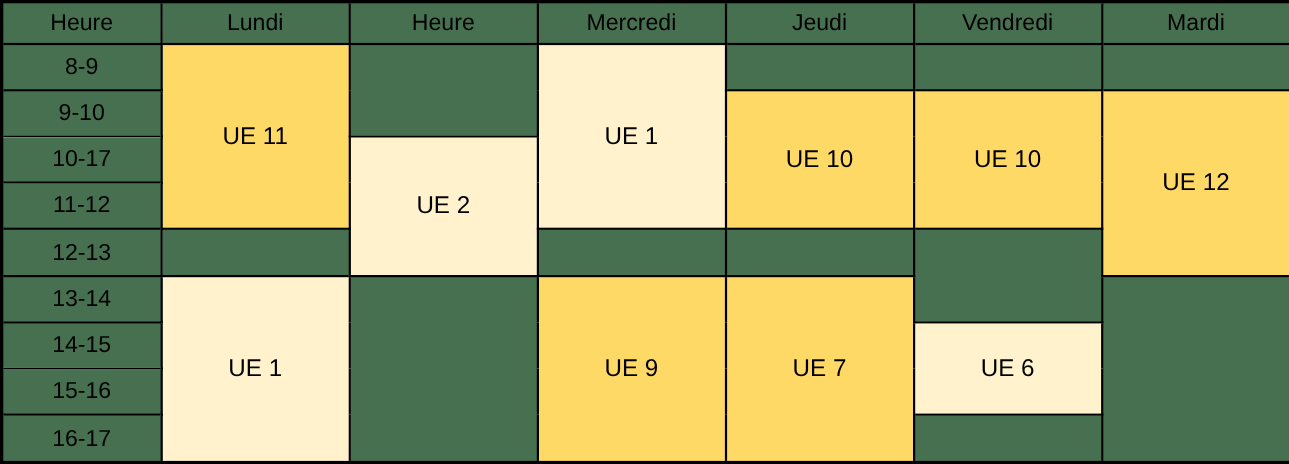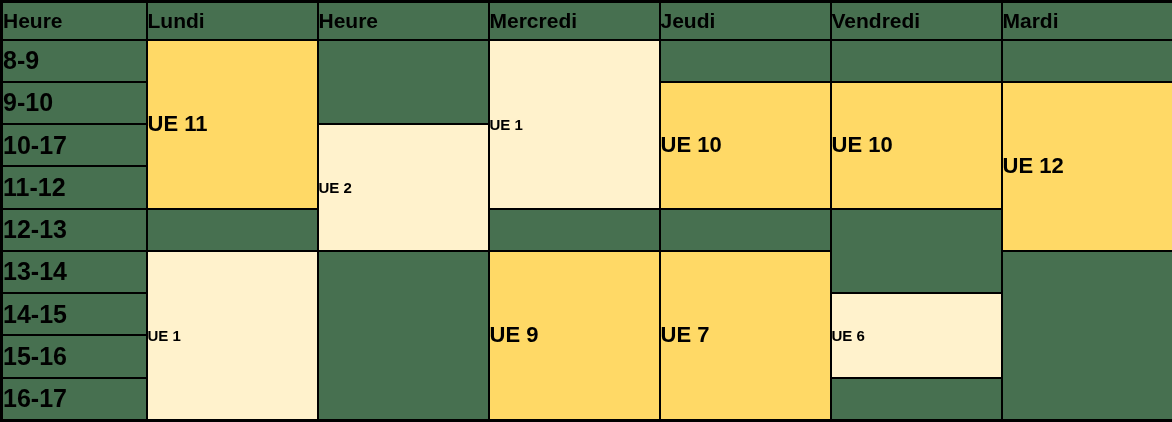--- a/index.html
+++ b/index.html
@@ -11,38 +11,38 @@
     width: 1172px;
     height: 422px;
     border-collapse: collapse;
     table-layout: fixed;
     border: 3px solid var(--grid_line, #000000);
     font-family: "Liberation Sans", sans-serif;
     color: var(--text, #000000);
   }
   .timetable th, .timetable td {
     border: 2px solid var(--grid_line, #000000);
-    text-align: left;
+    text-align: center;
     vertical-align: middle;
     padding: 0;
-    font-weight: 700;
+    font-weight: 400;
     overflow: hidden;
   }
   tr.header-row { height: 38px; }
   .timetable th {
     background: var(--empty_green, #477050);
     font-size: 21px;
   }
   td.time {
     background: var(--empty_green, #477050);
-    font-size: 25px;
+    font-size: 21px;
   }
   td.green  { background: var(--empty_green, #477050); }
   td.yellow { background: var(--course_yellow, #FFD966); font-size: 22px; }
-  td.cream  { background: var(--course_cream, #FFF2CC); font-size: 15px; }
+  td.cream  { background: var(--course_cream, #FFF2CC); font-size: 22px; }
 </style>
 </head>
 <body>
 
 <table class="timetable">
   <colgroup>
     <col style="width:145px">
     <col style="width:171px">
     <col style="width:171px">
     <col style="width:171px">

